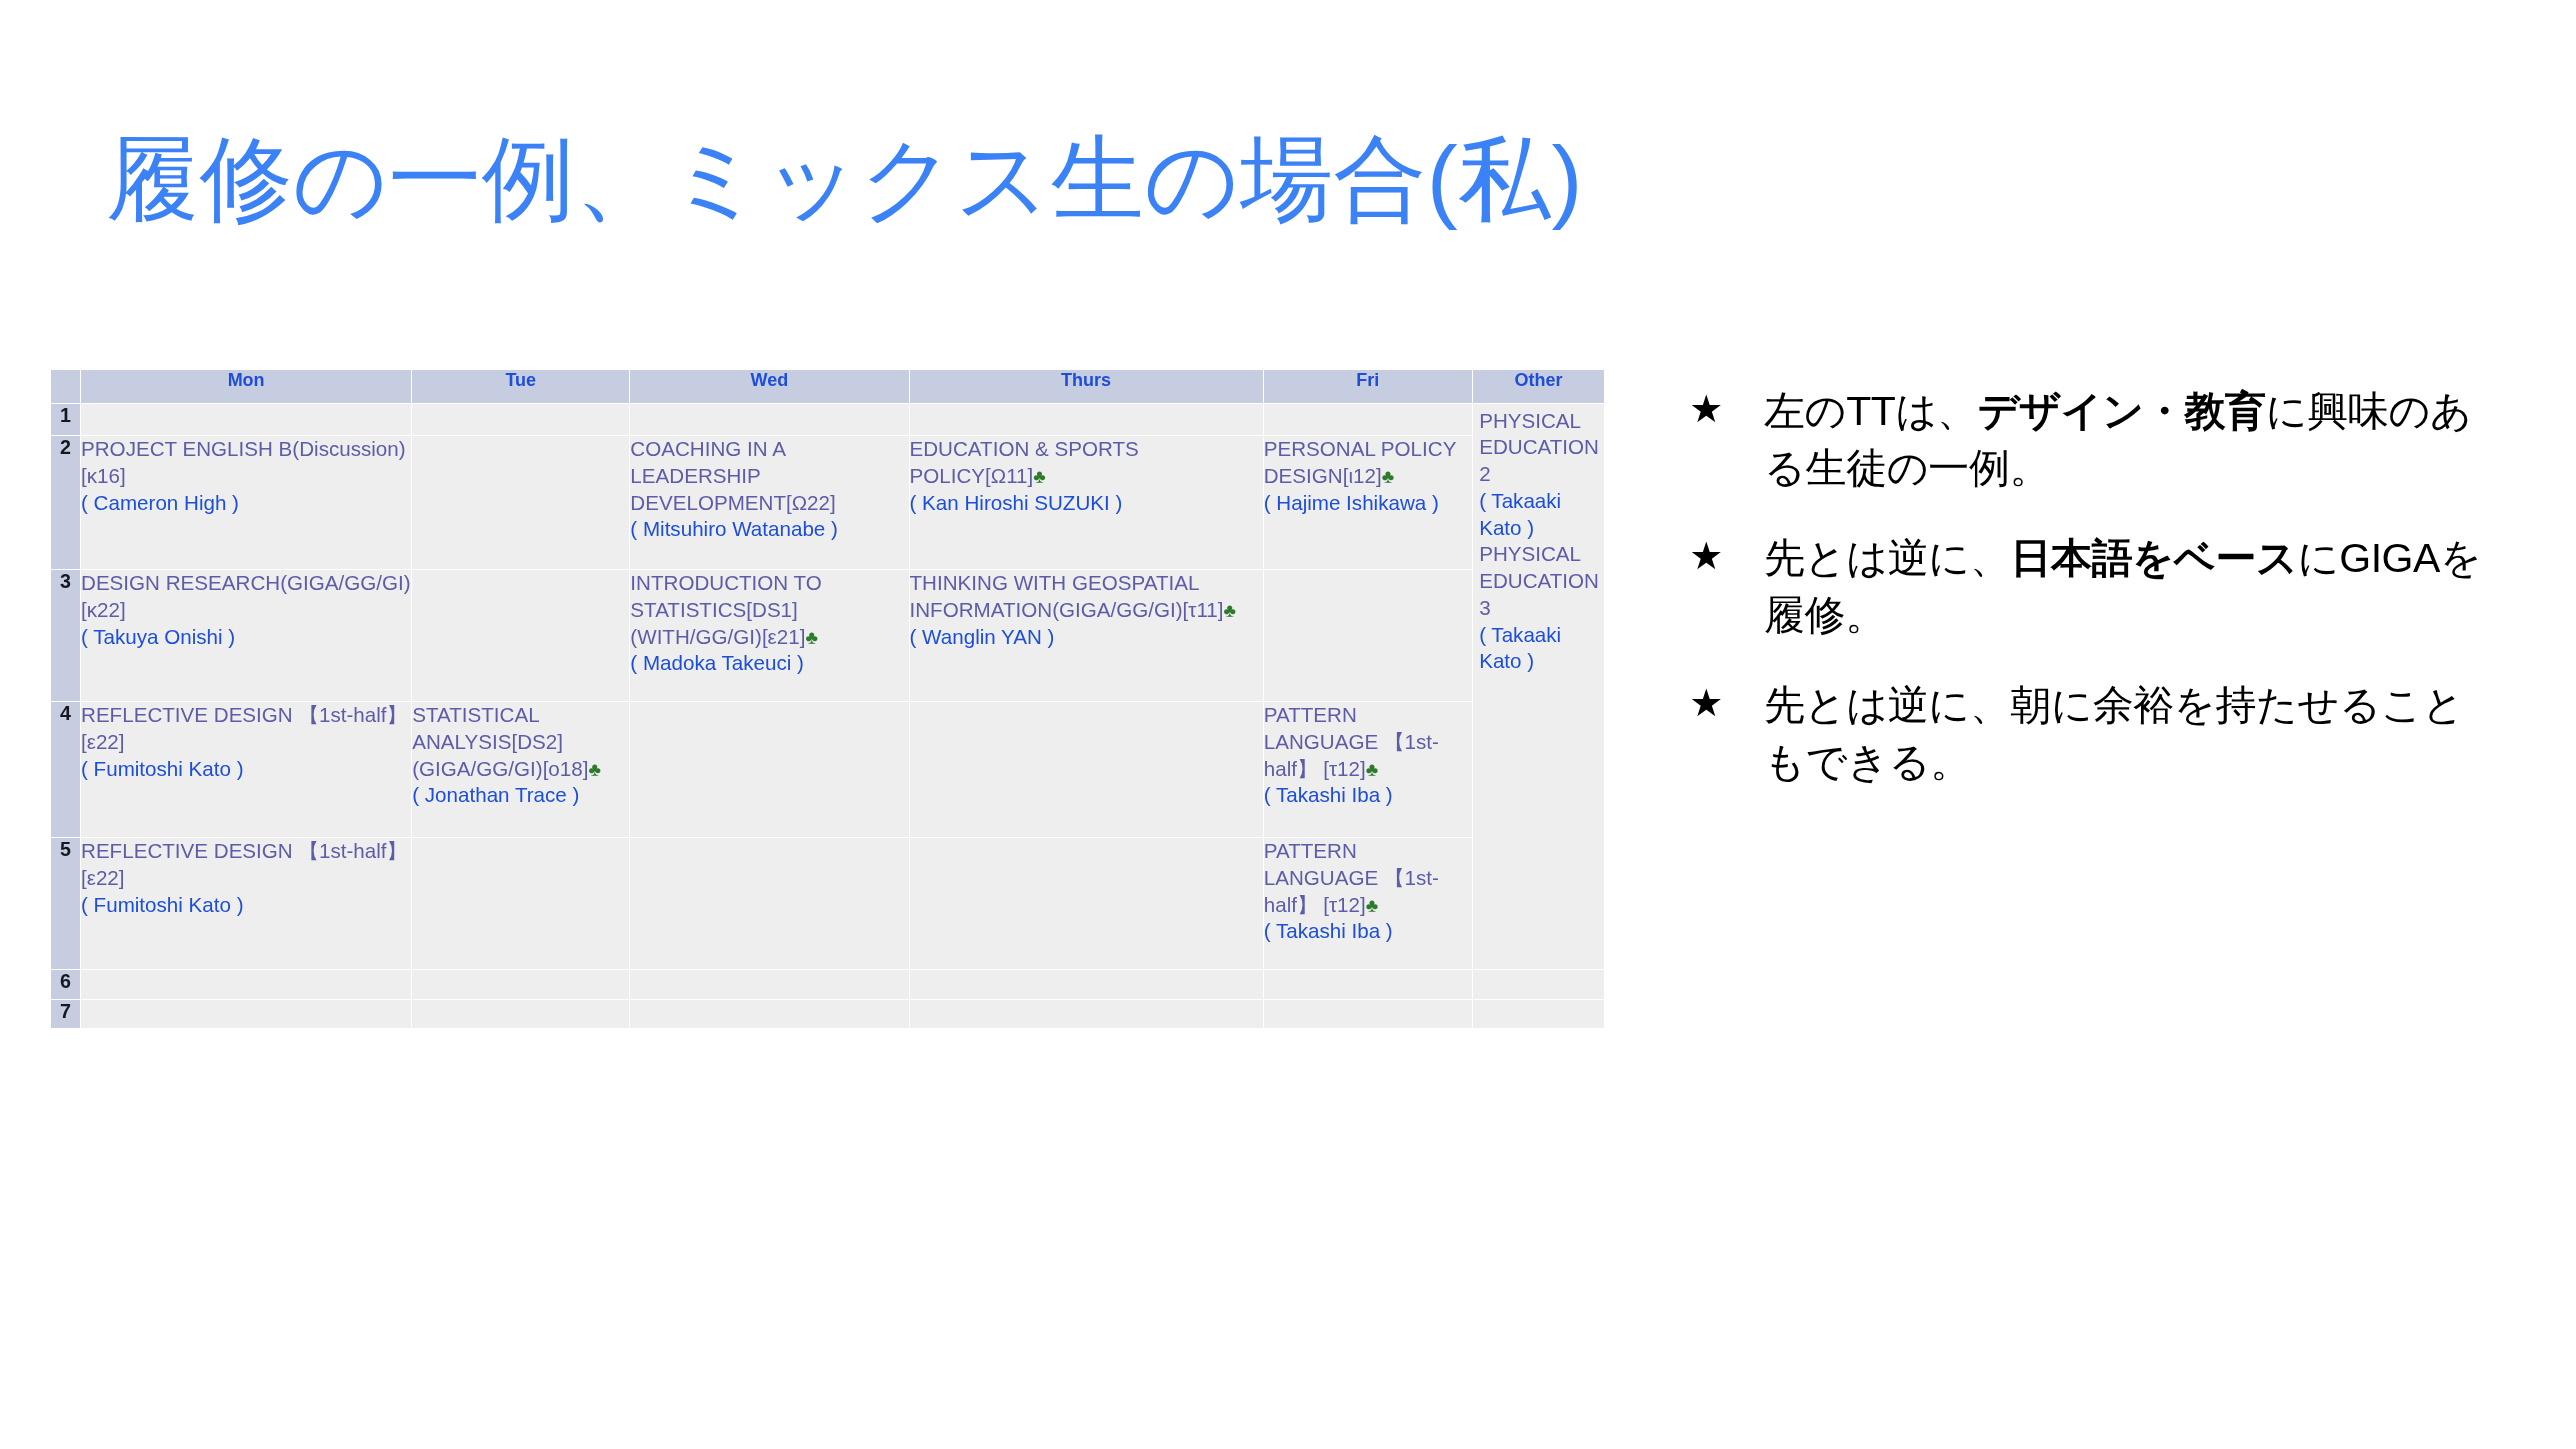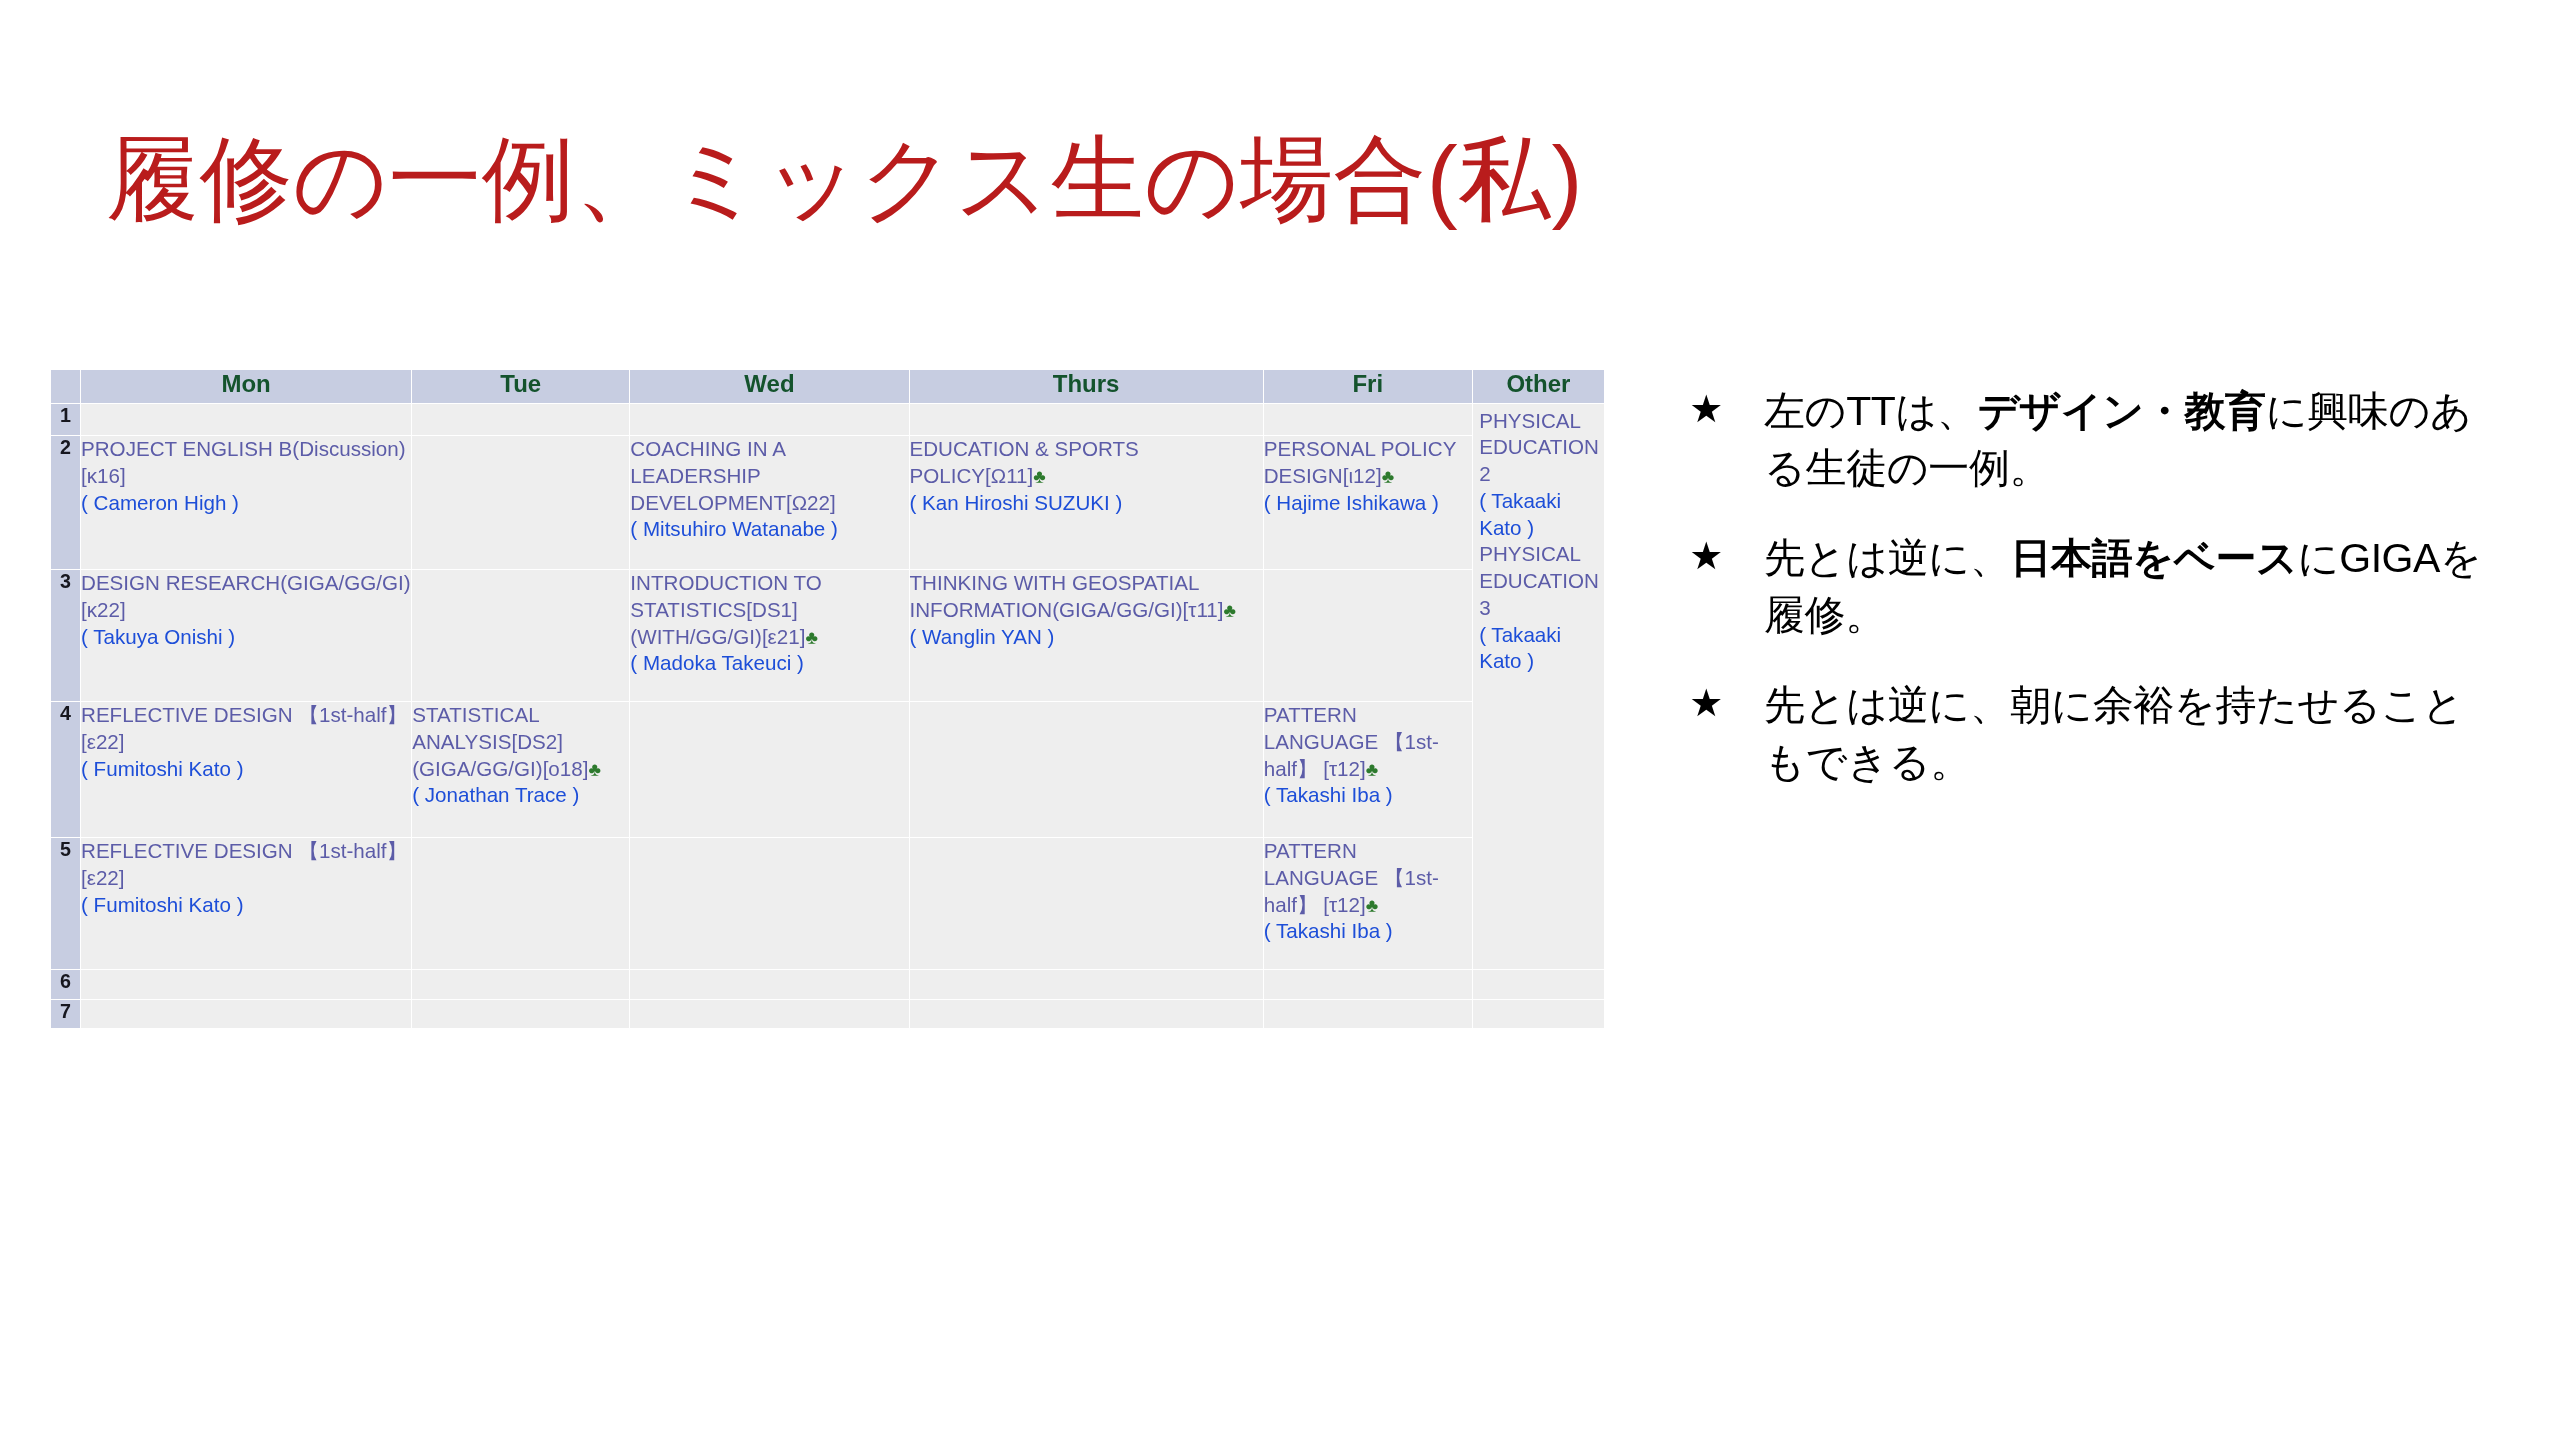--- a/index.html
+++ b/index.html
@@ -19,21 +19,21 @@
     height: 1449px;
     background: #ffffff;
   }
 
   
   #title {
     position: absolute;
     left: 106px;
     top: 125px;
     width: 1878px;
-    color: #b91c1c;
+    color: #3b82f6;
     font-size: 93px;
     line-height: 1.18;
     font-weight: 400;
     letter-spacing: 0.4px;
     white-space: nowrap;
   }
 
   
   #tt-wrap {
     position: absolute;
@@ -56,22 +56,22 @@
   table.tt col.c-other { width: 132px; }
 
   table.tt th, table.tt td {
     border: 1.8px solid #ffffff;
     vertical-align: top;
     padding: 0;
   }
 
   thead th {
     background: #c7cde1;
-    color: #14532d;
-    font-size: 24px;
+    color: #1d4ed8;
+    font-size: 18px;
     font-weight: 700;
     height: 34px;
     padding: 6.3px 1.8px 5.4px 1.8px;
     vertical-align: middle;
   }
   thead th.corner { background: #c7cde1; }
 
   td.rownum {
     background: #c7cde1;
     color: #17171f;

